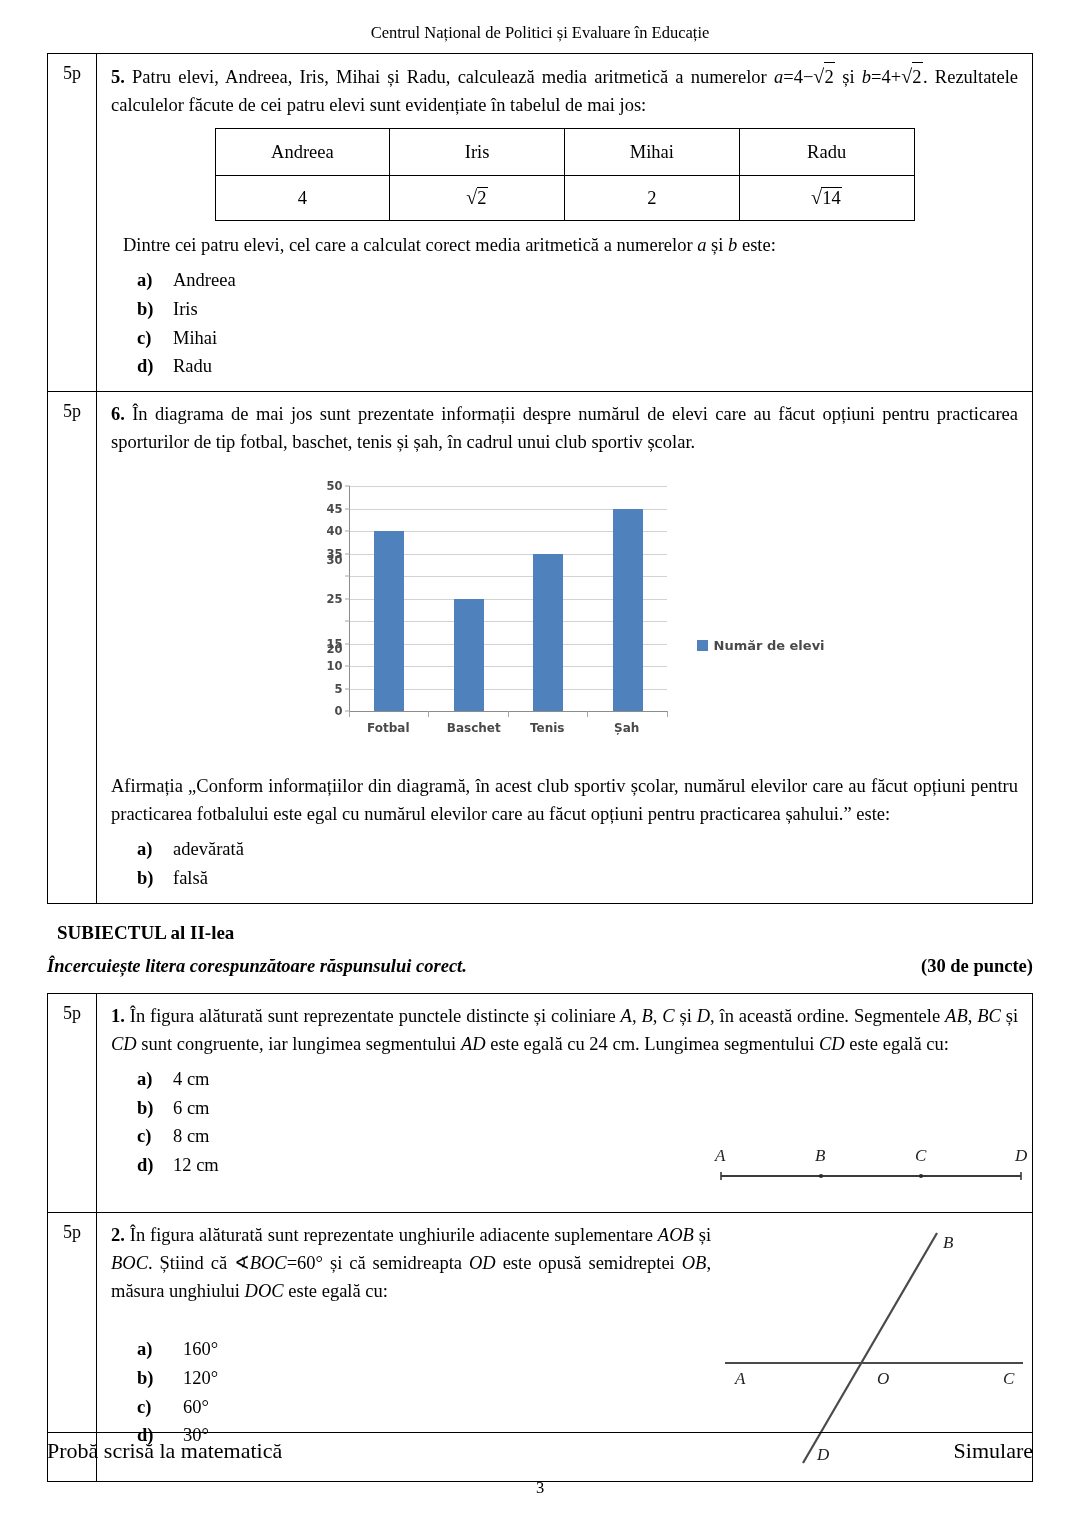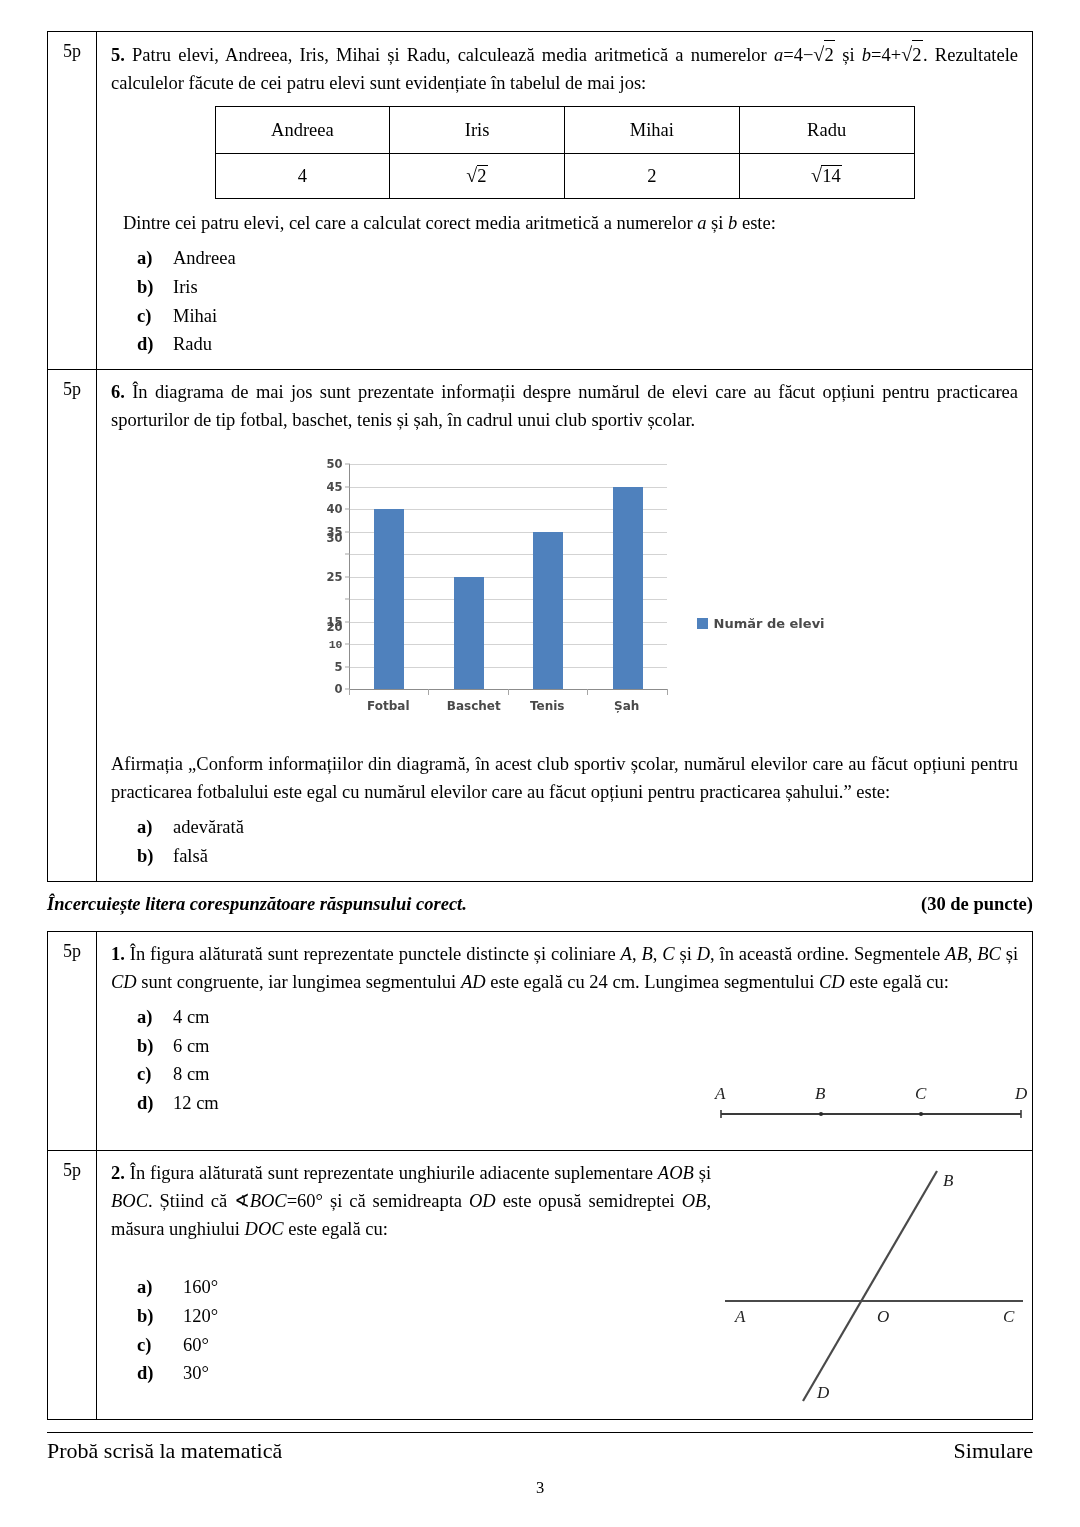--- a/index.html
+++ b/index.html
@@ -288,20 +288,21 @@
     text-align: center;
     font-size: 16.5px;
   }
 </style>
 </head>
 <body>
 
 <div class="page">
 
   <div class="doc-header">
+    <div>Centrul Național de Politici și Evaluare în Educație</div>
   </div>
 
   <table class="qtable first">
     <tbody>
         <tr>
       <td class="pts">5p</td>
       <td class="body">
         <p class="ptext">
           <span class="qnum">5.</span>
           <span>Patru elevi, Andreea, Iris, Mihai și Radu, calculează media aritmetică a numerelor</span>
@@ -355,21 +356,21 @@
 
         <div class="chart-wrap">
           <div class="chart-plot" id="plot">
                 <div class="gridline" style="top: 225px;"></div>
                 <div class="ytick" style="top: 225px;">0</div>
                 <div class="ytick-mark" style="top: 225px;"></div>
                 <div class="gridline" style="top: 202.5px;"></div>
                 <div class="ytick" style="top: 202.5px;">5</div>
                 <div class="ytick-mark" style="top: 202.5px;"></div>
                 <div class="gridline" style="top: 180px;"></div>
-                <div class="ytick" style="top: 180px; font-family: Liberation Mono, monospace;">10</div>
+                <div class="ytick" style="top: 180px;">10</div>
                 <div class="ytick-mark" style="top: 180px;"></div>
                 <div class="gridline" style="top: 157.5px;"></div>
                 <div class="ytick" style="top: 157.5px;">15</div>
                 <div class="ytick-mark" style="top: 157.5px;"></div>
                 <div class="gridline" style="top: 135px;"></div>
                 <div class="ytick" style="top: 135px; margin-top: 28px;">20</div>
                 <div class="ytick-mark" style="top: 135px;"></div>
                 <div class="gridline" style="top: 112.5px;"></div>
                 <div class="ytick" style="top: 112.5px;">25</div>
                 <div class="ytick-mark" style="top: 112.5px;"></div>
@@ -417,20 +418,21 @@
 
         <ul class="opts">
           <li><span class="lbl">a)</span><span>adevărată</span></li>
           <li><span class="lbl">b)</span><span>falsă</span></li>
         </ul>
       </td>
     </tr>
   </tbody>
     </table>
 
+  <div class="section-head">SUBIECTUL al II-lea</div>
   <div class="section-sub">
     <span>Încercuiește litera corespunzătoare răspunsului corect.</span>
     <span class="pts-right">(30 de puncte)</span>
   </div>
 
   <table class="qtable" style="margin-top:10px;">
     <tbody>
         <tr>
       <td class="pts">5p</td>
       <td class="body">

